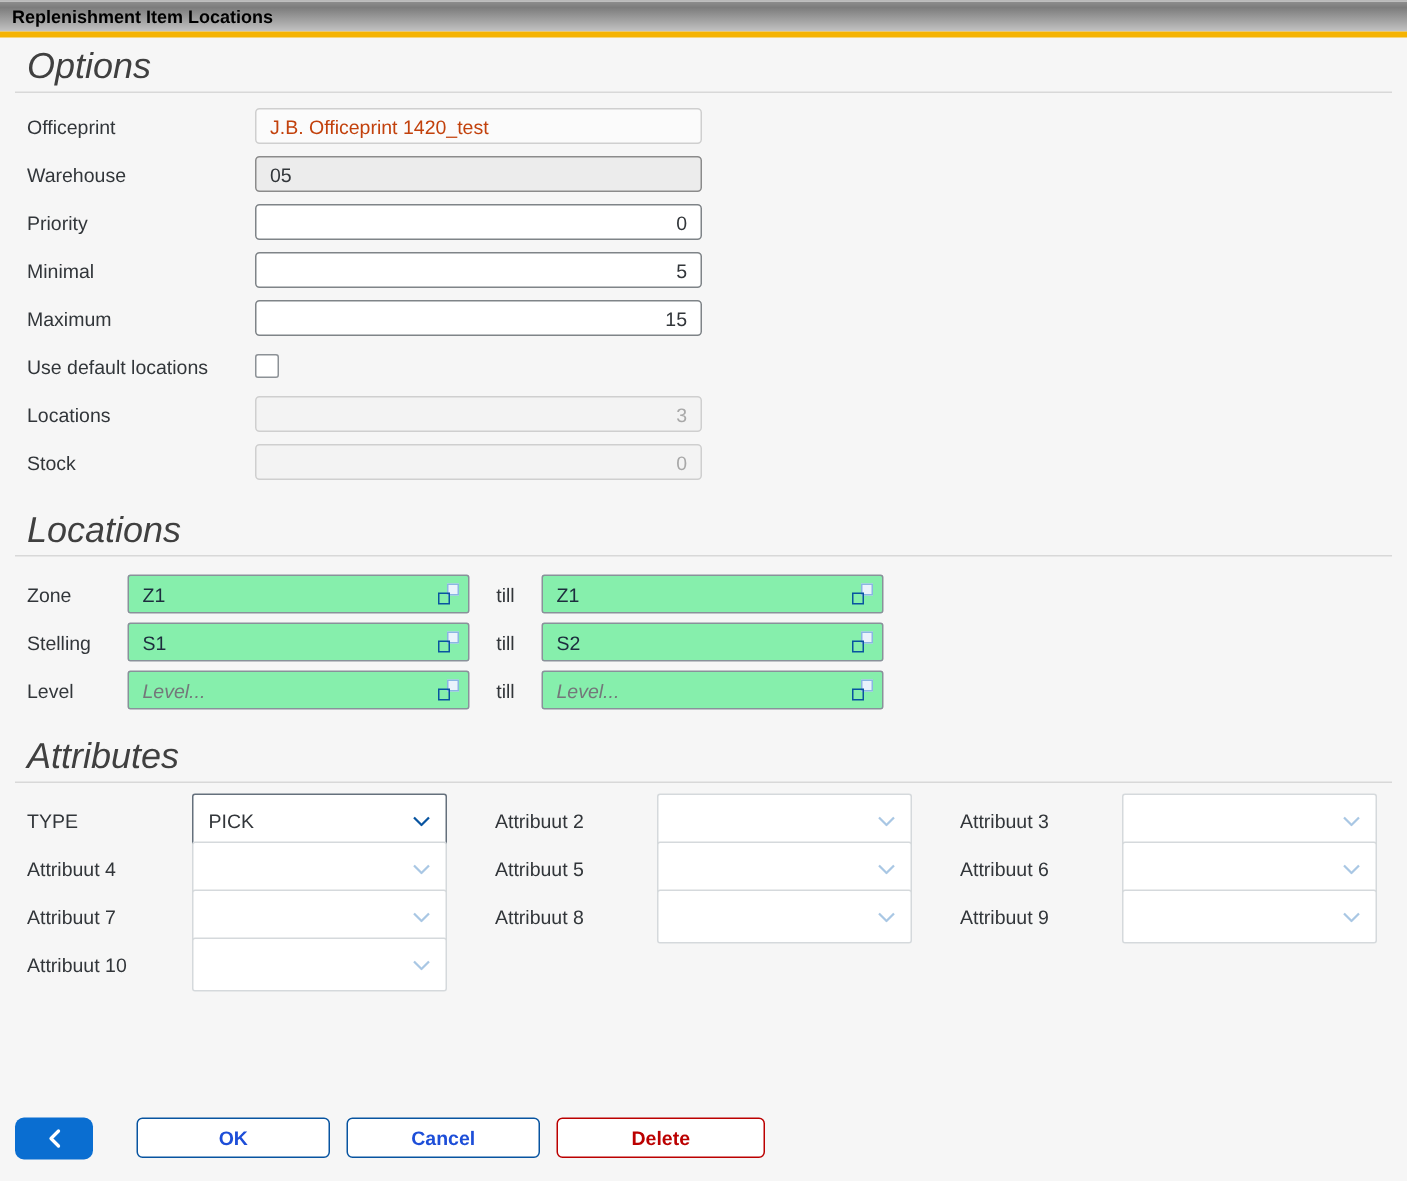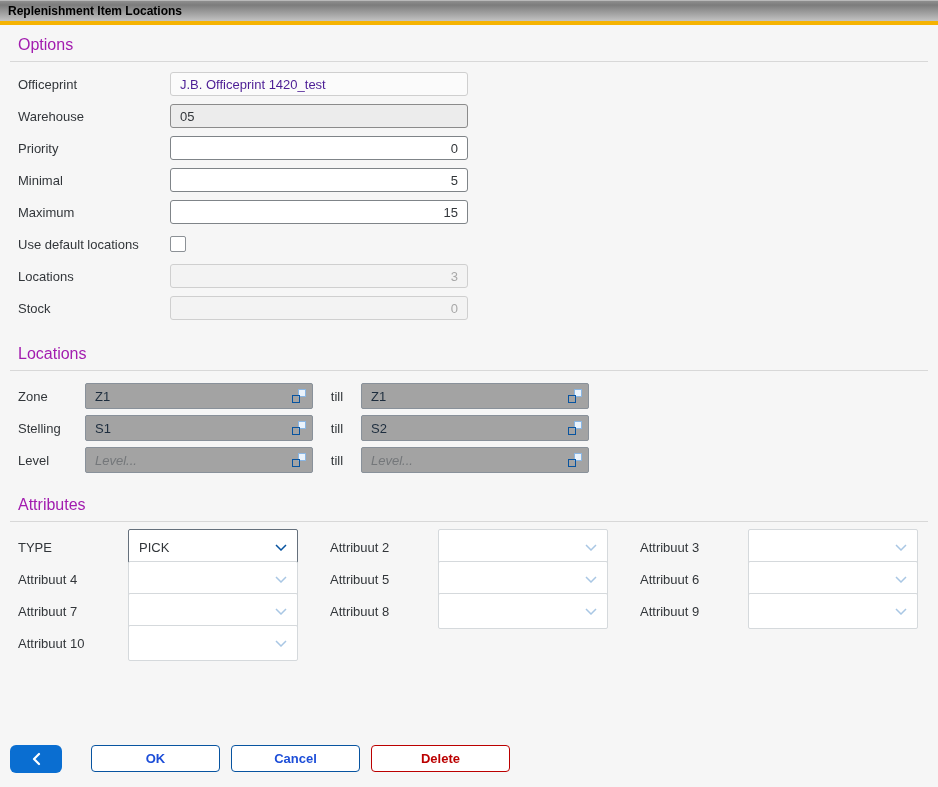--- a/index.html
+++ b/index.html
@@ -21,49 +21,49 @@
     padding-left: 8px;
     font-size: 12px; font-weight: bold; color: #000;
     flex: 0 0 auto;
   }
   .goldbar { height: 4px; background: #f5b302; flex: 0 0 auto; }
 
   .content { flex: 1 1 auto; padding-top: 8px; }
 
   
   .section-heading {
-    font-size: 16px; font-weight: 400; color: #a21caf;
-    padding-left: 18px; height: 24px; line-height: 24px;
+    font-size: 24px; font-weight: 400; color: #404040;
+    padding-left: 18px; height: 24px; line-height: 24px; font-style: italic;
   }
   .sep { height: 1px; background: #d8d8d8; margin: 4px 10px 0 10px; }
 
   
   .form { padding-top: 10px; }
   .frow { display: flex; align-items: center; height: 24px; margin-bottom: 8px; padding-left: 18px; }
   .flabel { width: 152px; font-size: 13px; color: #32363a; flex: 0 0 auto; }
   .fld {
     width: 298px; height: 24px;
     font-family: "Liberation Sans", sans-serif; font-size: 13px;
     border-radius: 3px; padding: 0 9px; outline: none;
   }
   .fld.strong  { background: #ececec; border: 1px solid #8b8b8b; color: #32363a; }
-  .fld.light   { background: #fbfbfb; border: 1px solid #cfcfcf; color: #4c1d95; }
+  .fld.light   { background: #fbfbfb; border: 1px solid #cfcfcf; color: #c2410c; }
   .fld.editnum { background: #ffffff; border: 1px solid #7f8488; color: #32363a; text-align: right; }
   .fld.disnum  { background: #f3f3f3; border: 1px solid #cfcfcf; color: #a8a8a8; text-align: right; }
 
   .checkbox {
     width: 16px; height: 16px; background: #fff;
     border: 1.5px solid #8c9196; border-radius: 2px; display: inline-block;
   }
 
   
   .lrow { display: flex; align-items: center; height: 26px; margin-bottom: 6px; padding-left: 18px; }
   .llabel { width: 67px; font-size: 13px; flex: 0 0 auto; }
   .vh-wrap {
-    width: 228px; height: 26px; background: #a3a3a3;
+    width: 228px; height: 26px; background: #86efac;
     border: 1px solid #89919a; border-radius: 2px;
     display: flex; align-items: center; padding: 0 6px 0 9px;
   }
   .vh-wrap input {
     flex: 1 1 auto; min-width: 0; border: none; outline: none; background: transparent;
     font-family: "Liberation Sans", sans-serif; font-size: 13px; color: #1d2d3e;
   }
   .vh-wrap input::placeholder { font-style: italic; color: #74777a; }
   .till { width: 48px; text-align: center; font-size: 13px; color: #32363a; flex: 0 0 auto; }
   .vh-icon { position: relative; width: 14px; height: 14px; flex: 0 0 auto; cursor: pointer; }

